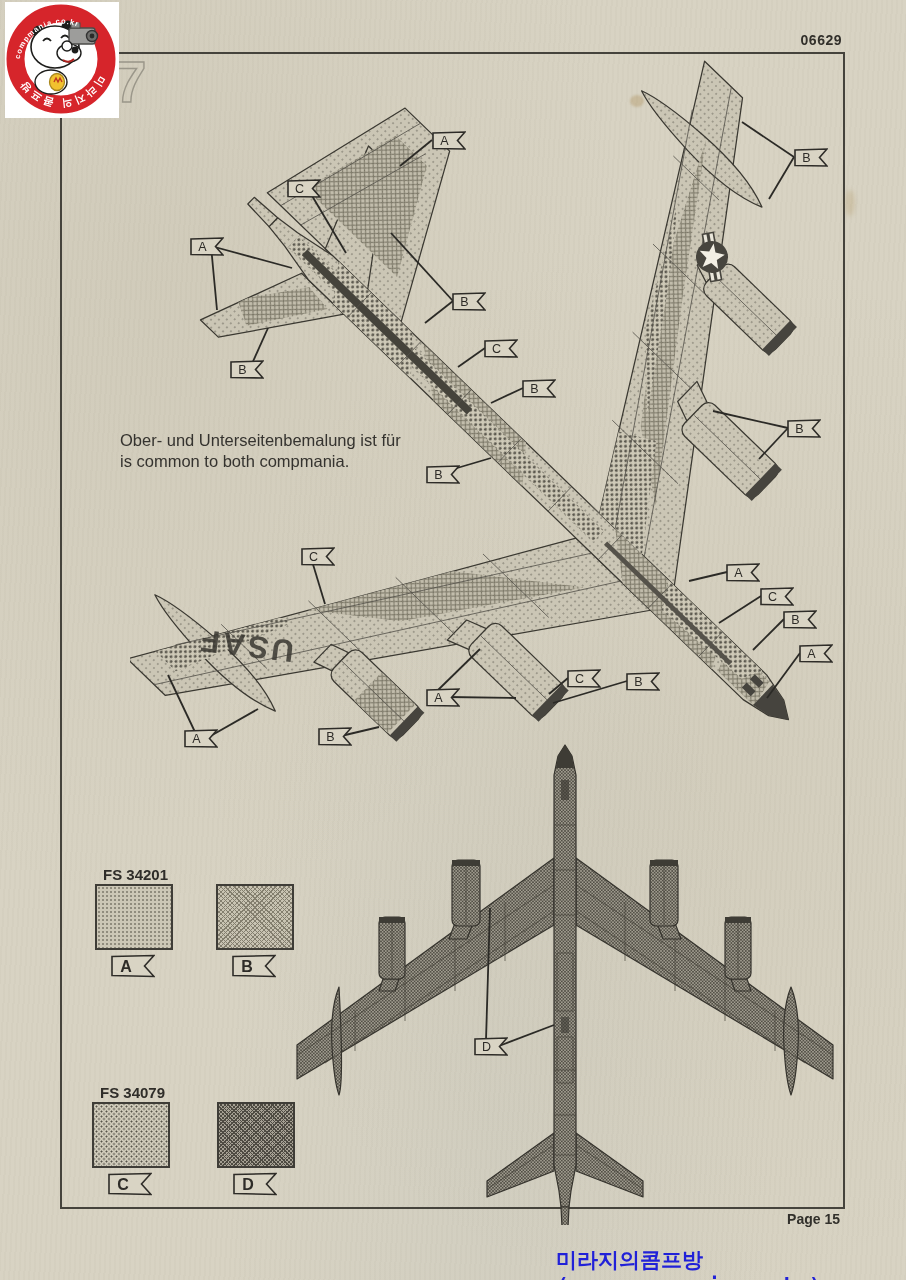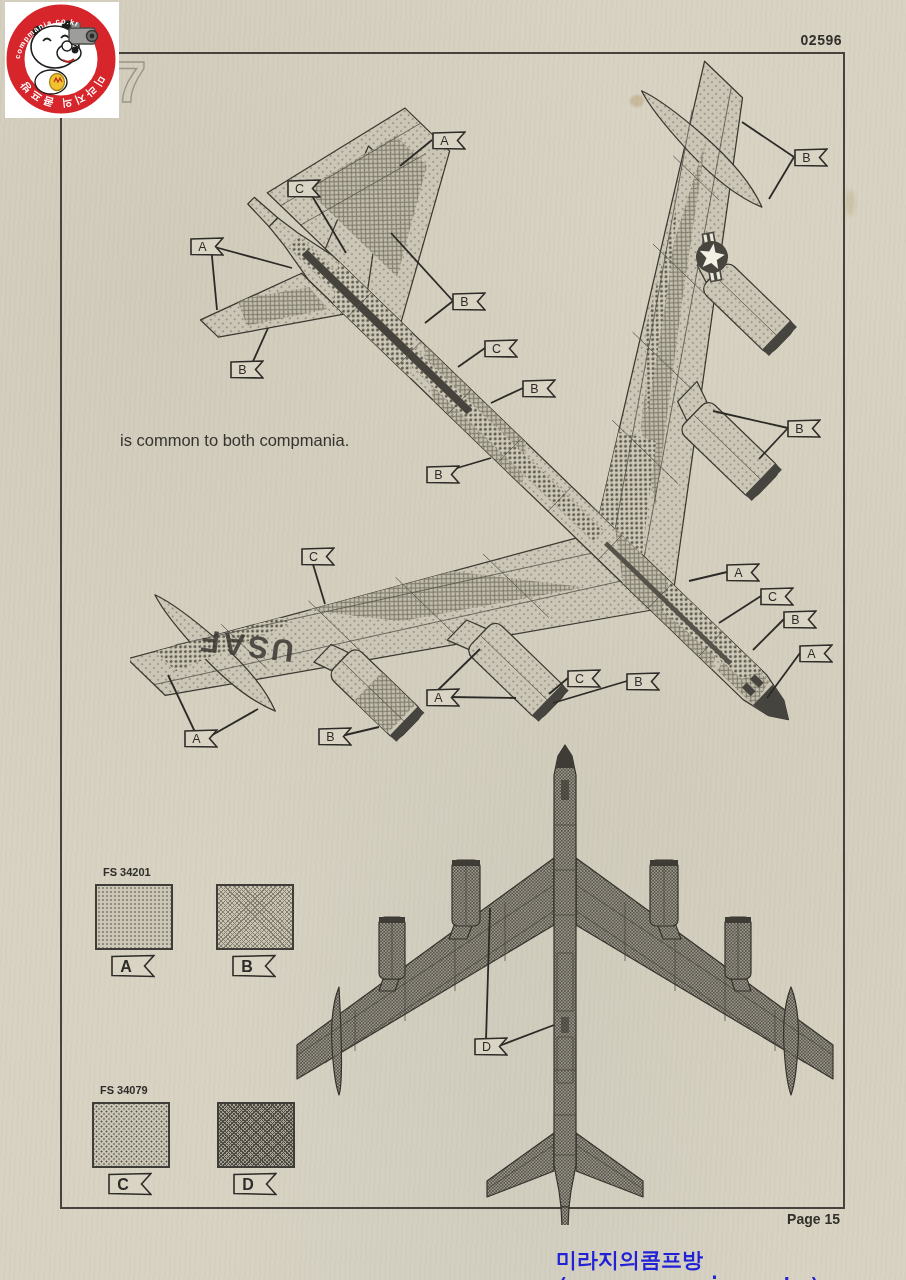--- a/index.html
+++ b/index.html
@@ -23,21 +23,21 @@
   .diagram-lower{position:absolute;left:280px;top:733px;width:570px;height:492px;}
   .leader-overlay{position:absolute;left:0;top:0;width:906px;height:1280px;pointer-events:none;}
   .leader-overlay line{stroke:#2b2a26;stroke-width:1.8px;}
   .flag{position:absolute;}
   .flag svg polygon{fill:#d9d4c4;stroke:#2e2c28;stroke-width:1.6px;stroke-linejoin:miter;}
   .flag svg text{font-family:"Liberation Sans",sans-serif;fill:#2e2c28;}
   .watermark{position:absolute;left:332px;top:618px;font-size:23px;letter-spacing:1px;
     color:rgba(228,138,28,.55);font-weight:bold;z-index:6;}
   .site-banner{position:absolute;left:556px;top:1246px;font-size:21px;font-weight:bold;color:#2121d8;
     font-family:"DejaVu Sans Mono",monospace;letter-spacing:0;z-index:7;}
-  .swatch-label{position:absolute;font-size:11px;font-weight:bold;color:#2f2d29;}
+  .swatch-label{position:absolute;font-size:15px;font-weight:bold;color:#2f2d29;}
   .swatch-box{position:absolute;border:2px solid #3f3d37;}
   .sw-dots-light{background-color:#ccc7b6;
     background-image:radial-gradient(#8e8a7c .7px, transparent .9px);background-size:4px 4px;}
   .sw-crosshatch-mid{background-color:#c8c3b2;
     background-image:repeating-linear-gradient(45deg,#837e6e 0 .8px,transparent .8px 3.2px),
                      repeating-linear-gradient(-45deg,#837e6e 0 .8px,transparent .8px 3.2px);}
   .sw-stipple-dark{background-color:#d2cdbc;
     background-image:radial-gradient(#565349 .9px, transparent 1.1px),radial-gradient(#565349 .9px, transparent 1.1px);
     background-size:5px 5px,5px 5px;background-position:0 0,2.5px 2.5px;}
   .sw-crosshatch-dark{background-color:#a5a093;
@@ -49,21 +49,21 @@
 <body>
 
 <div class="page">
 
   <div class="frame"></div>
 
   <svg class="step-number" width="170" height="90">
     <text x="6" y="52">47</text>
   </svg>
 
-  <div class="kit-number">02596</div>
+  <div class="kit-number">06629</div>
 
   <div class="logo">
     <svg width="114" height="116" viewBox="0 0 114 116">
       <circle cx="56" cy="57" r="45" fill="#fff" stroke="#d6252b" stroke-width="17"></circle>
       <circle cx="56" cy="57" r="53.5" fill="none" stroke="#d6252b" stroke-width="2"></circle>
 
       <g>
         <circle cx="34" cy="30" r="6.5" fill="#1d1d1b"></circle>
         <circle cx="63" cy="25" r="6.5" fill="#1d1d1b"></circle>
         <ellipse cx="50" cy="45" rx="24" ry="21" fill="#fff" stroke="#1d1d1b" stroke-width="1.6"></ellipse>
@@ -90,20 +90,21 @@
       <text font-size="7.5" fill="#fff" font-weight="bold" letter-spacing="1">
         <textPath href="#arcTop" startOffset="4%">compmania.co.kr</textPath>
       </text>
       <text font-size="10.5" fill="#fff" font-weight="bold" letter-spacing="2">
         <textPath href="#arcBot" startOffset="8%">미라지의 콤프방</textPath>
       </text>
     </svg>
   </div>
 
   <div class="note">
+    <div>Ober- und Unterseitenbemalung ist für</div>
     <div>is common to both compmania.</div>
   </div>
 
   <svg class="diagram-upper" viewBox="0 0 715 722">
     <defs>
       <pattern id="patA" width="3.6" height="3.6" patternUnits="userSpaceOnUse">
         <rect width="3.6" height="3.6" fill="#cbc6b5"></rect>
           <circle cx="1.2" cy="1.2" r=".62" fill="#8f8b7d"></circle>
       </pattern>
       <pattern id="patB" width="4" height="4" patternUnits="userSpaceOnUse">

